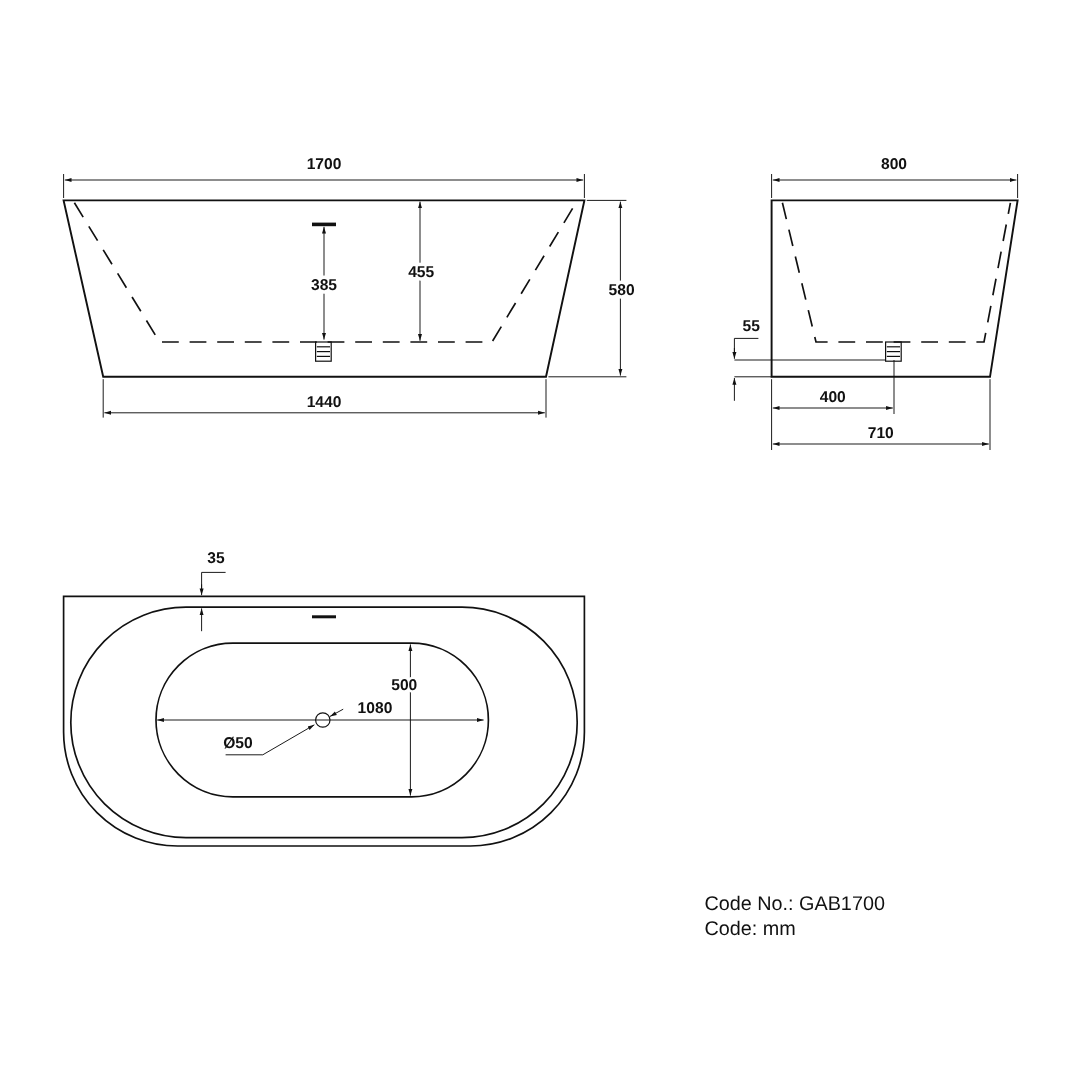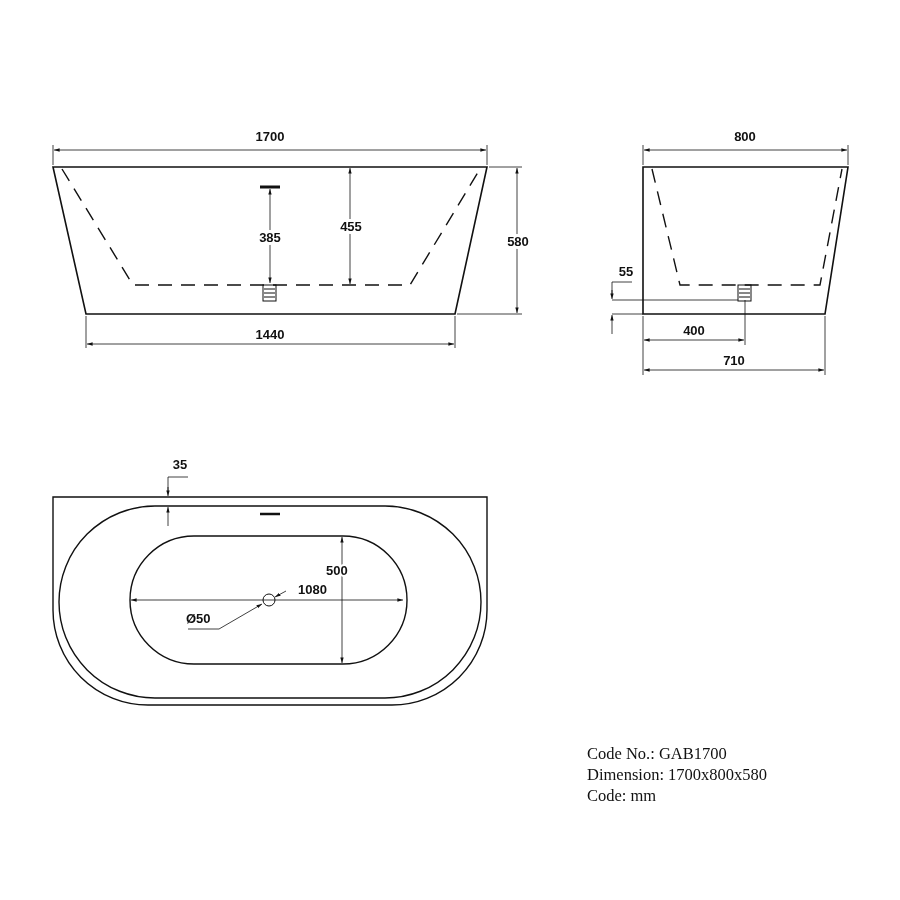--- a/index.html
+++ b/index.html
@@ -1,21 +1,21 @@
 <!DOCTYPE html>
 <html><head>
   <meta charset="utf-8">
   <style>
     html, body { margin: 0; padding: 0; background: #ffffff; }
     body { width: 900px; height: 900px; position: relative; overflow: hidden; }
     svg { position: absolute; left: 0; top: 0; }
     .dimtext { font-family: "Liberation Sans", sans-serif; font-weight: bold; font-size: 13px; fill: #111; }
     .spec {
       position: absolute; left: 587px; top: 743px;
-      font-family: Liberation Serif, serif; font-size: 16.5px; line-height: 21px; color: #111;
+      font-family: Liberation Sans, sans-serif; font-size: 16.5px; line-height: 21px; color: #111;
     }
     .spec div { white-space: nowrap; }
   </style>
 </head>
 <body>
 
 <svg width="900" height="900" viewBox="0 0 900 900">
   <defs>
     <marker id="arr" viewBox="0 0 10 10" refX="10" refY="5" markerWidth="7" markerHeight="7" orient="auto-start-reverse">
       <path d="M0,2 L10,5 L0,8 z" fill="#111"></path>
@@ -110,15 +110,14 @@
     <line x1="286" y1="591" x2="275" y2="597" stroke-width="0.8" marker-end="url(#arr)"></line>
   </g>
   <text class="dimtext" x="180" y="469" text-anchor="middle">35</text>
   <text class="dimtext" x="298" y="594" text-anchor="start" style="paint-order:stroke" stroke="#fff" stroke-width="4">1080</text>
   <text class="dimtext" x="326" y="575" text-anchor="start" style="paint-order:stroke" stroke="#fff" stroke-width="4">500</text>
   <text class="dimtext" x="186" y="623" text-anchor="start">Ø50</text>
 </svg>
 
 <div class="spec">
   <div>Code No.: GAB1700</div>
-  <div>Dimension: 1700x800x580</div>
   <div>Code: mm</div>
 </div>
 
 </body></html>

